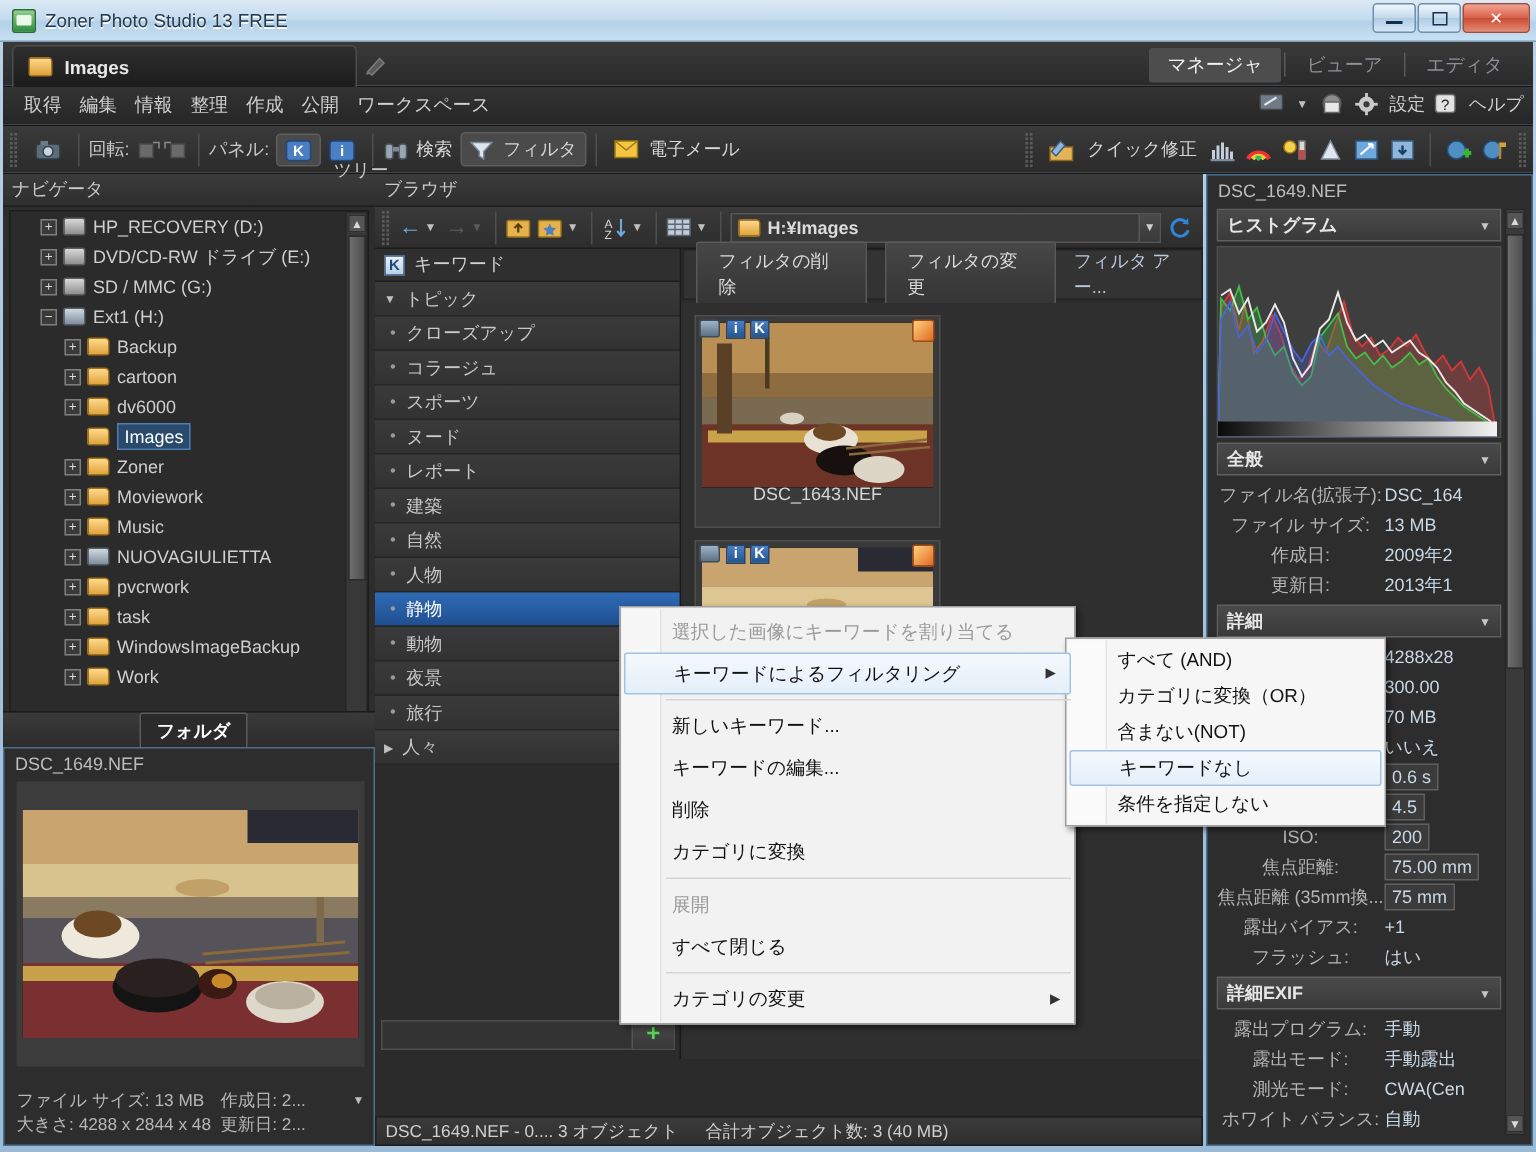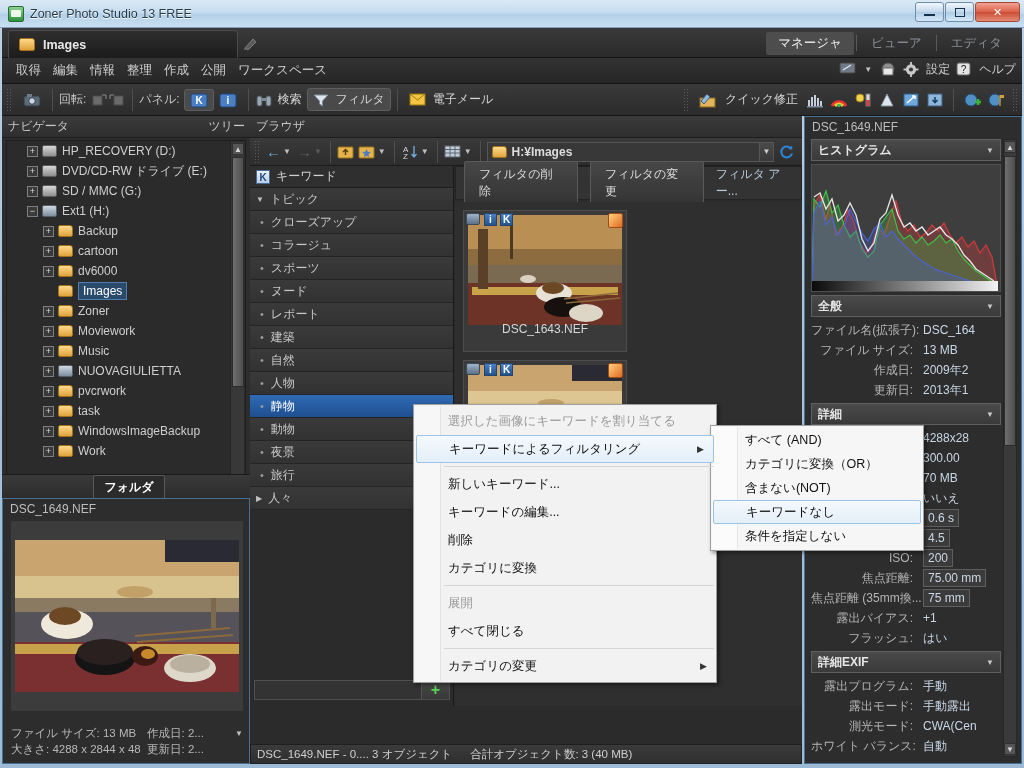--- a/index.html
+++ b/index.html
@@ -169,21 +169,21 @@
   
   .infopanel{ position:absolute; left:804px; top:116px; width:218px; height:648px; background:#2d2d2d;
      border:1px solid #4a708f;}
   .ip-title{ height:20px; display:flex;align-items:center;padding-left:7px; color:#bdbdbd; font-size:12px;}
   .ip-body{ position:absolute; left:6px; top:22px; width:190px; bottom:6px; overflow:hidden;}
   .sect{ height:22px; background:linear-gradient(180deg,#4a4a4a,#3a3a3a); border:1px solid #606060;
      display:flex;align-items:center;justify-content:space-between;padding:0 6px; color:#e6e6e6;
      font-size:12px; font-weight:bold; margin-bottom:3px;}
   .sect .dd{ font-size:8px;color:#c6c6c6;}
   .mrow{ height:20px; display:flex; align-items:center; font-size:12px;}
-  .mlabel{ width:112px; text-align:right; color:#b5b5b5; padding-right:10px; white-space:nowrap; overflow:hidden;}
+  .mlabel{ width:112px; text-align:center; color:#b5b5b5; padding-right:0; white-space:nowrap; overflow:hidden;}
   .mval{ color:#c9d8e6; white-space:nowrap; overflow:hidden;}
   .mval.box{ background:#3b3b3b; border:1px solid #5f5f5f; padding:1px 4px; }
   .histo{ height:128px; background:#3e3e3e; border:1px solid #4f4f4f; margin-bottom:3px; position:relative;}
   .ip-scroll{ position:absolute; right:4px; top:22px; width:14px; bottom:6px; background:#3a3a3a; border:1px solid #272727;}
 
   
   .ctxmenu{ position:absolute; background:#f2f2f2; border:1px solid #a0a0a0;
      box-shadow:2px 2px 4px rgba(0,0,0,.45); font-size:12.5px; color:#111; padding:2px 0;}
   .ctxmenu .gutter{ position:absolute; left:1px; top:1px; bottom:1px; width:26px; background:#f7f7f7;
      border-right:1px solid #e2e2e2;}
@@ -409,21 +409,21 @@
           <path d="M13 3 v11" stroke="#b8862a" stroke-width="1.6"></path>
           <path d="M13 3 h4 v3 h-4 z" fill="#d7a13a"></path>
         </svg>
     </span>
     <div class="grip"></div>
   </div>
 
   <div class="navpanel">
     <div class="panel-head">
       <span>ナビゲータ</span>
-      <span style="display:flex;align-items:center;gap:2px;">
+      <span style="display:flex;align-items:center;gap:18px;flex-direction:column;">
         <span>ツリー</span>
         <span class="caret">▼</span>
       </span>
     </div>
     <div class="tree">
       <div id="tree-rows" style="position:absolute;left:0;top:0;right:15px;">
           <div class="trow" style="padding-left: 20px;">
             <span class="exp">+</span>
             <span class="drive"></span>
             <span class="tlabel">HP_RECOVERY (D:)</span>

